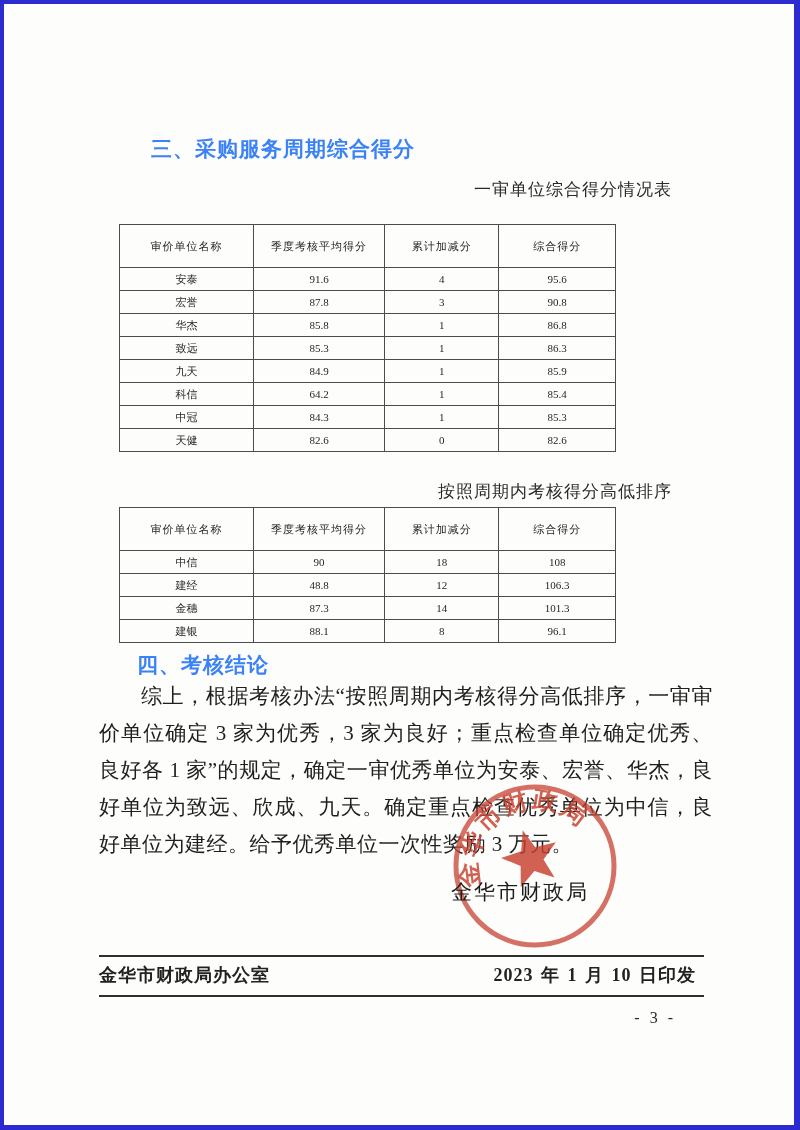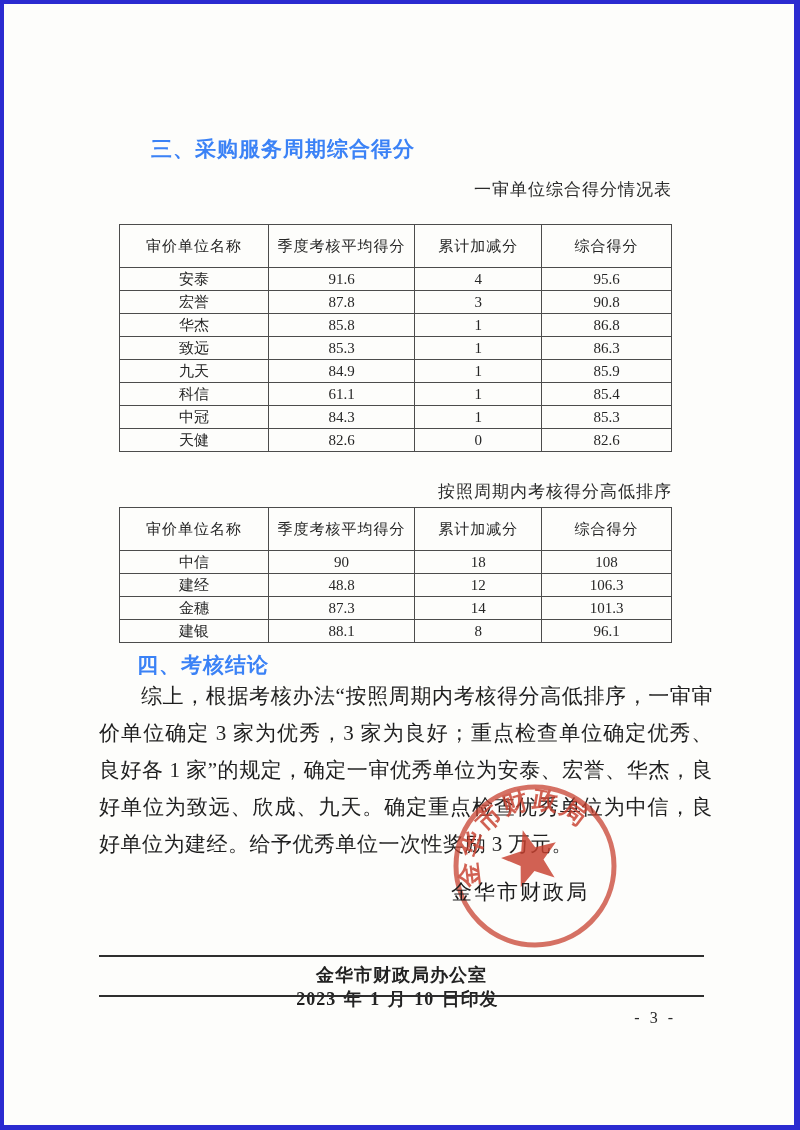--- a/index.html
+++ b/index.html
@@ -27,23 +27,23 @@
   .sec3{top:131px;left:147px;}
   .sec4{top:647px;left:133px;}
   .table-caption{
     position:absolute;left:115px;width:553px;
     text-align:right;font-size:17px;color:#2a2a2a;
     letter-spacing:1px;
   }
   .cap1{top:174px;}
   .cap2{top:476px;}
   table.score{
-    position:absolute;left:115px;width:553px;
+    position:absolute;left:115px;width:497px;
     border-collapse:collapse;table-layout:fixed;
-    font-size:15px;color:#262626;
+    font-size:11px;color:#262626;
   }
   .t1{top:220px;}
   .t2{top:503px;}
   table.score th,table.score td{
     border:1.5px solid #4c4c4c;
     text-align:center;vertical-align:middle;
     padding:0;font-weight:normal;
     overflow:hidden;white-space:nowrap;
   }
   table.score thead th{height:42px;letter-spacing:1px;}
@@ -81,21 +81,20 @@
     position:absolute;left:95px;width:605px;height:0;
     border-top:2px solid #2e2e2e;
   }
   .rule-top{top:951px;}
   .rule-bottom{top:991px;}
   .footer-row{
     position:absolute;top:959px;left:95px;width:605px;
     display:flex;justify-content:space-between;align-items:center;
     font-size:18px;font-weight:600;color:#222;
     letter-spacing:1px;
-    flex-direction:column;
   }
   .footer-row .right{padding-right:8px;word-spacing:2px;}
   .page-number{
     position:absolute;top:1005px;left:95px;width:577px;
     text-align:right;font-size:16px;letter-spacing:3px;color:#2a2a2a;
   }
 </style>
 </head>
 <body>
 
@@ -140,21 +139,21 @@
           <td>86.3</td>
         </tr>
         <tr>
           <td>九天</td>
           <td>84.9</td>
           <td>1</td>
           <td>85.9</td>
         </tr>
         <tr>
           <td>科信</td>
-          <td>61.1</td>
+          <td>64.2</td>
           <td>1</td>
           <td>85.4</td>
         </tr>
         <tr>
           <td>中冠</td>
           <td>84.3</td>
           <td>1</td>
           <td>85.3</td>
         </tr>
         <tr>

